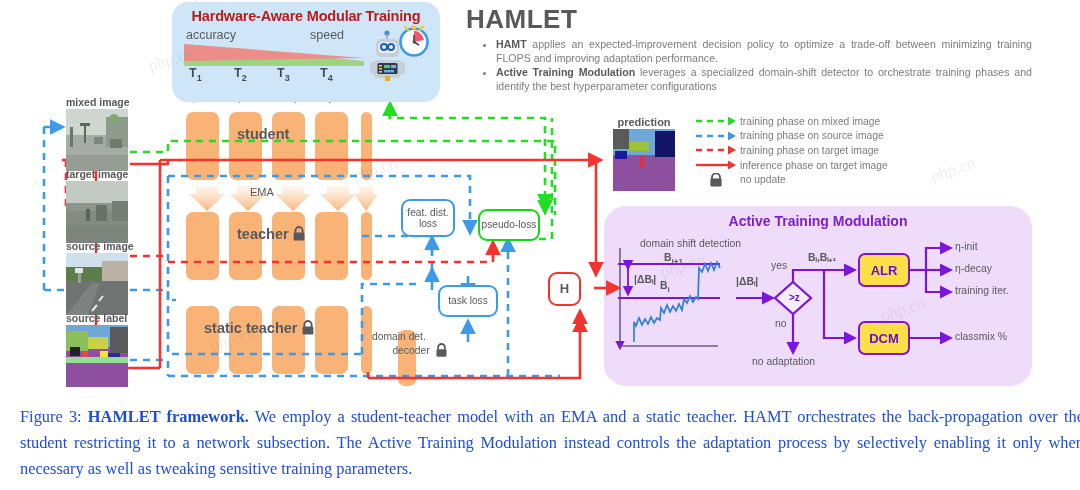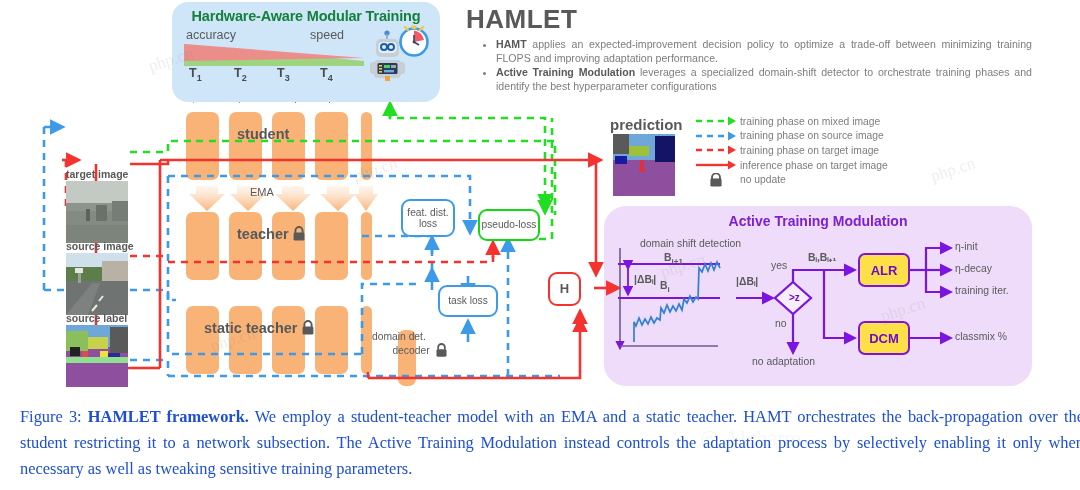--- a/index.html
+++ b/index.html
@@ -13,21 +13,21 @@
 
   .abs { position:absolute; }
 
   
   #hamt-panel {
     left:172px; top:2px; width:268px; height:100px;
     background:#cfe6f8; border-radius:16px; z-index:3;
   }
   #hamt-title {
     position:absolute; left:0; top:6px; width:100%;
-    text-align:center; font-size:14.5px; font-weight:bold; color:#15803d;
+    text-align:center; font-size:14.5px; font-weight:bold; color:#b91c1c;
     letter-spacing:-0.2px;
   }
   .hamt-word { position:absolute; top:26px; font-size:12.5px; color:#5a5a5a; }
   #hamt-acc { left:14px; }
   #hamt-spd { left:138px; }
   #tri-wrap { position:absolute; left:12px; top:42px; width:180px; height:22px; }
   .tlabel { position:absolute; top:64px; font-size:12.5px; font-weight:bold; color:#4a4a4a; }
   .tlabel sub { font-size:9px; }
   #tl1 { left:17px; } #tl2 { left:62px; } #tl3 { left:105px; } #tl4 { left:148px; }
 
@@ -51,21 +51,21 @@
   .lg-mark { width:46px; height:14px; position:relative; flex:0 0 46px; }
   .lg-text { font-size:10.3px; color:#7d7d7d; white-space:nowrap; }
 
   
   .imgblk { z-index:3; }
   .imgcap { font-size:10.5px; font-weight:bold; color:#595959; margin-bottom:1px; }
   .thumb { width:62px; height:62px; display:block; }
 
   
   #prediction { left:610px; top:116px; z-index:3; text-align:center; }
-  #prediction .imgcap { font-size:15px; }
+  #prediction .imgcap { font-size:11px; }
 
   
   .netblk {
     position:absolute; background:#f9b377; border-radius:7px; z-index:1;
   }
   .rowlabel { position:absolute; font-size:14.5px; font-weight:bold; color:#595959; z-index:4;
               display:flex; align-items:center; gap:3px; }
 
   
   .lossbox {
@@ -323,20 +323,36 @@
       <span class="lg-mark">
         <svg width="46" height="14" viewBox="0 0 46 14">
             <path d="M18,6 v-1.6 a4,4 0 0,1 8,0 V6" fill="none" stroke="#595959" stroke-width="1.9"></path>
             <rect x="16.4" y="5.6" width="11.2" height="8" rx="1.4" fill="#595959"></rect>
           </svg>
       </span>
       <span class="lg-text">no update</span>
     </div>
   </div>
 
+  <div class="abs imgblk" style="left:66px; top:96px;">
+    <div class="imgcap">mixed image</div>
+    <svg class="thumb" viewBox="0 0 62 62">
+      <rect width="62" height="62" fill="#b9bfb5"></rect>
+      <rect width="62" height="26" fill="#cfd6d0"></rect>
+      <rect y="26" width="62" height="36" fill="#a5aca3"></rect>
+      <rect x="40" y="8" width="22" height="30" fill="#8e9a8a"></rect>
+      <rect x="4" y="18" width="3" height="20" fill="#6d7469"></rect>
+      <rect x="14" y="14" width="10" height="3" fill="#5f665c"></rect>
+      <rect x="18" y="16" width="2" height="18" fill="#5f665c"></rect>
+      <rect x="28" y="28" width="9" height="7" fill="#7e857a"></rect>
+      <rect x="44" y="30" width="12" height="9" fill="#6f7a6c"></rect>
+      <rect y="46" width="62" height="16" fill="#969d93"></rect>
+      <circle cx="48" cy="10" r="5" fill="#7fa877"></circle>
+    </svg>
+  </div>
 
   <div class="abs imgblk" style="left:66px; top:168px;">
     <div class="imgcap">target image</div>
     <svg class="thumb" viewBox="0 0 62 62">
       <rect width="62" height="62" fill="#9ba29a"></rect>
       <rect width="62" height="22" fill="#c3cac4"></rect>
       <rect y="22" width="62" height="40" fill="#8e958d"></rect>
       <rect x="0" y="30" width="62" height="32" fill="#848b83"></rect>
       <rect x="30" y="24" width="11" height="16" fill="#6a716a"></rect>
       <rect x="20" y="28" width="4" height="12" fill="#5d645d"></rect>

